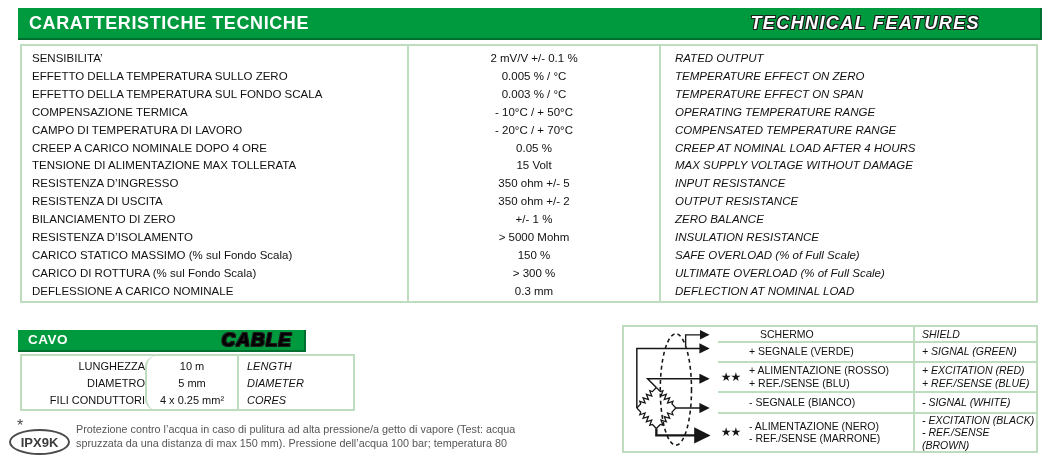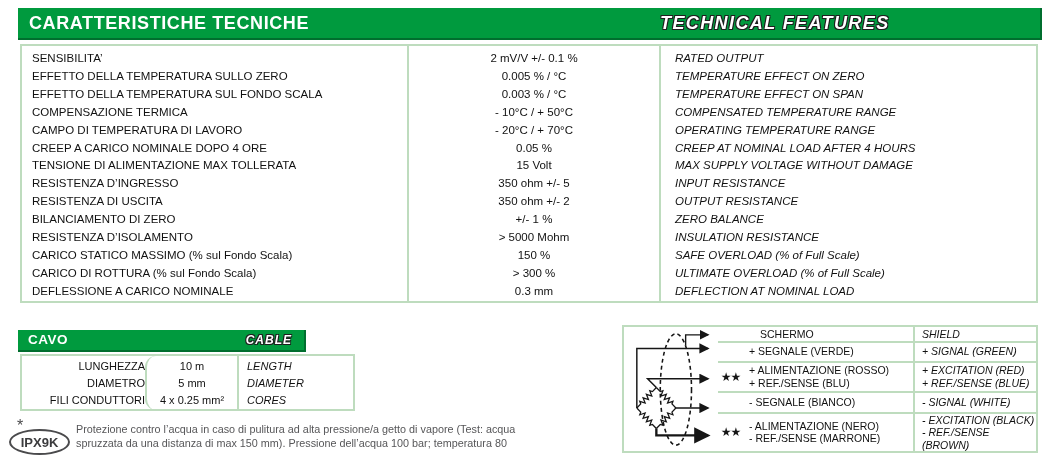--- a/index.html
+++ b/index.html
@@ -6,41 +6,41 @@
   #page{position:relative;width:1052px;height:455px;background:#fff;overflow:hidden;
         font-family:"Liberation Sans", sans-serif;color:#111;}
 
   
   .greenbar{position:absolute;background:#009a3e;border-right:2px solid #006e2e;
             border-bottom:2px solid #006e2e;box-sizing:border-box;}
   .bar-main{left:18px;top:8px;width:1024px;height:32px;}
   .bar-main .it-title{position:absolute;left:11px;top:0;line-height:30px;color:#ffffff;
        font-weight:bold;font-size:18px;letter-spacing:0.6px;}
   .bar-main .en-title{position:absolute;left:642px;width:320px;top:0;line-height:30px;
-       text-align:left;color:#fff;font-weight:bold;font-style:italic;font-size:18px;
+       text-align:right;color:#fff;font-weight:bold;font-style:italic;font-size:18px;
        letter-spacing:1.4px;
        text-shadow:-1px -1px 0 #1e1e1e,1px -1px 0 #1e1e1e,-1px 1px 0 #1e1e1e,1px 1px 0 #1e1e1e;}
 
   
   .spec-table{position:absolute;left:20px;top:44px;width:1018px;height:259px;
        border:2px solid #bedcbe;box-sizing:border-box;display:grid;
        grid-template-columns:385px 252px 1fr;}
   .spec-col{padding-top:4px;box-sizing:border-box;}
   .spec-col.val{border-left:2px solid #bedcbe;text-align:center;}
   .spec-col.en{border-left:2px solid #bedcbe;}
   .spec-cell{font-size:11.5px;line-height:17.9px;white-space:nowrap;}
   .spec-col.it .spec-cell{padding-left:10px;}
   .spec-col.en .spec-cell{padding-left:14px;font-style:italic;}
 
   
   .bar-cable{left:18px;top:330px;width:288px;height:22px;}
   .bar-cable .it-title{position:absolute;left:10px;top:0;line-height:20px;color:#fff;
        font-weight:bold;font-size:13.5px;letter-spacing:0.5px;}
-  .bar-cable .en-title{position:absolute;right:12px;top:0;line-height:20px;color:#ffffff;
-       font-weight:bold;font-style:italic;font-size:12px;letter-spacing:1px;
+  .bar-cable .en-title{position:absolute;right:12px;top:0;line-height:20px;color:#000000;
+       font-weight:bold;font-style:italic;font-size:19px;letter-spacing:1px;
        text-shadow:-1px -1px 0 #1e1e1e,1px -1px 0 #1e1e1e,-1px 1px 0 #1e1e1e,1px 1px 0 #1e1e1e;padding-left:19px;}
   .cable-table{position:absolute;left:20px;top:354px;width:335px;height:57px;
        border:2px solid #bedcbe;box-sizing:border-box;display:grid;
        grid-template-columns:123px 92px 1fr;}
   .cable-col{padding-top:2px;box-sizing:border-box;}
   .cable-col.val{border-left:2px solid #bedcbe;text-align:center;border-radius:11px;}
   .cable-col.en{border-left:2px solid #bedcbe;}
   .cable-cell{font-size:11px;line-height:17.2px;white-space:nowrap;}
   .cable-col.it .cable-cell{padding-left:8px;text-align:right;}
   .cable-col.en .cable-cell{padding-left:8px;font-style:italic;}
@@ -113,22 +113,22 @@
       <div class="spec-cell">+/- 1 %</div>
       <div class="spec-cell">&gt; 5000 Mohm</div>
       <div class="spec-cell">150 %</div>
       <div class="spec-cell">&gt; 300 %</div>
       <div class="spec-cell">0.3 mm</div>
     </div>
     <div class="spec-col en">
       <div class="spec-cell">RATED OUTPUT</div>
       <div class="spec-cell">TEMPERATURE EFFECT ON ZERO</div>
       <div class="spec-cell">TEMPERATURE EFFECT ON SPAN</div>
+      <div class="spec-cell">OPERATING TEMPERATURE RANGE</div>
       <div class="spec-cell">COMPENSATED TEMPERATURE RANGE</div>
-      <div class="spec-cell">OPERATING TEMPERATURE RANGE</div>
       <div class="spec-cell">CREEP AT NOMINAL LOAD AFTER 4 HOURS</div>
       <div class="spec-cell">MAX SUPPLY VOLTAGE WITHOUT DAMAGE</div>
       <div class="spec-cell">INPUT RESISTANCE</div>
       <div class="spec-cell">OUTPUT RESISTANCE</div>
       <div class="spec-cell">ZERO BALANCE</div>
       <div class="spec-cell">INSULATION RESISTANCE</div>
       <div class="spec-cell">SAFE OVERLOAD (% of Full Scale)</div>
       <div class="spec-cell">ULTIMATE OVERLOAD (% of Full Scale)</div>
       <div class="spec-cell">DEFLECTION AT NOMINAL LOAD</div>
     </div>

